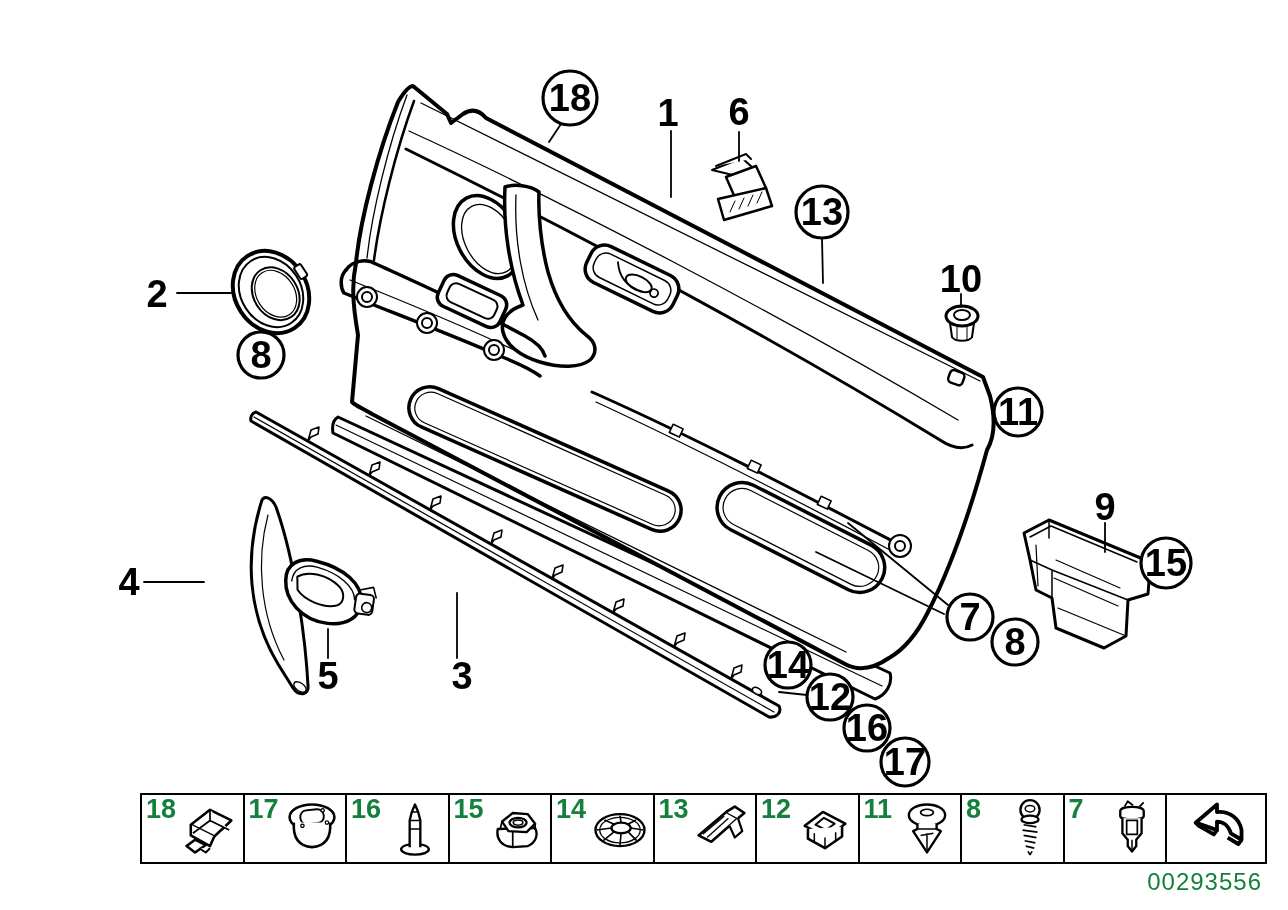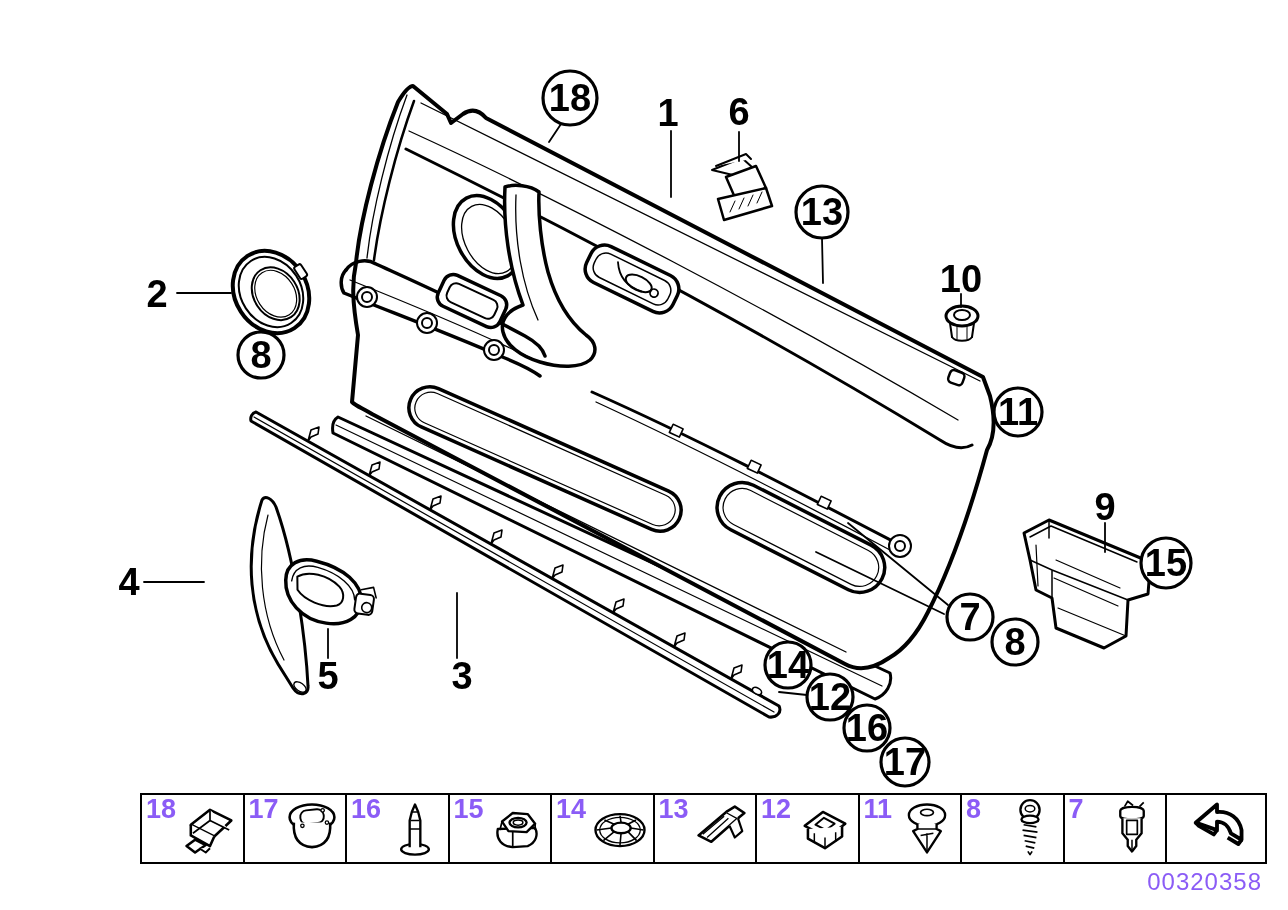--- a/index.html
+++ b/index.html
@@ -1,17 +1,17 @@
 <!DOCTYPE html>
 <html><head>
 <meta charset="utf-8">
 <style>
   html,body{margin:0;padding:0;background:#fff;}
   .stage{position:relative;width:1288px;height:910px;background:#fff;overflow:hidden;
-         font-family:"Liberation Sans",sans-serif;color:#8b5cf6;}
+         font-family:"Liberation Sans",sans-serif;color:#15803d;}
   .art{position:absolute;left:0;top:0;}
   svg text{font-family:"Liberation Sans",sans-serif;font-weight:bold;fill:#000;}
   
   .legend{position:absolute;left:140px;top:793px;width:1127px;height:71px;
           display:flex;border:2px solid #000;box-sizing:border-box;background:#fff;}
   .legend .cell{position:relative;flex:0 0 102.5px;border-right:2px solid #000;box-sizing:border-box;}
   .legend .cell:last-child{border-right:none;}
   .legend .num{position:absolute;left:4px;top:1px;font-size:27px;font-weight:bold;line-height:1;}
   .legend .ic{position:absolute;right:0px;top:2px;width:66px;height:64px;}
   .legend .arrowcell .ic{left:50%;transform:translateX(-50%);top:1px;}
@@ -307,21 +307,21 @@
           <use href="#sym-expansion-clip-icon"></use>
         </svg>
       </div>
       <div class="cell arrowcell" style="flex: 0 0 100px;">
         <svg class="ic" viewBox="0 0 60 60">
           <use href="#sym-back-arrow-icon"></use>
         </svg>
       </div>
     </div>
 
-  <div class="docnum">00320358</div>
+  <div class="docnum">00293556</div>
 
   <svg width="0" height="0" style="position:absolute">
     <defs>
       <symbol id="sym-clip-bracket-icon" viewBox="0 0 60 60">
         <g fill="#fff" stroke="#000" stroke-width="2.4" stroke-linejoin="round">
           <path d="M12,26 L30,12 L50,22 L34,37 Z"></path>
           <path d="M12,26 L12,36 L30,46 L34,37"></path>
           <path d="M30,12 L30,22 L48,31 M30,22 L14,34" stroke-width="1.6"></path>
           <path d="M16,40 L8,46 L16,52 L26,45 Z"></path>
           <path d="M20,48 L26,52 L30,48" stroke-width="1.8"></path>

